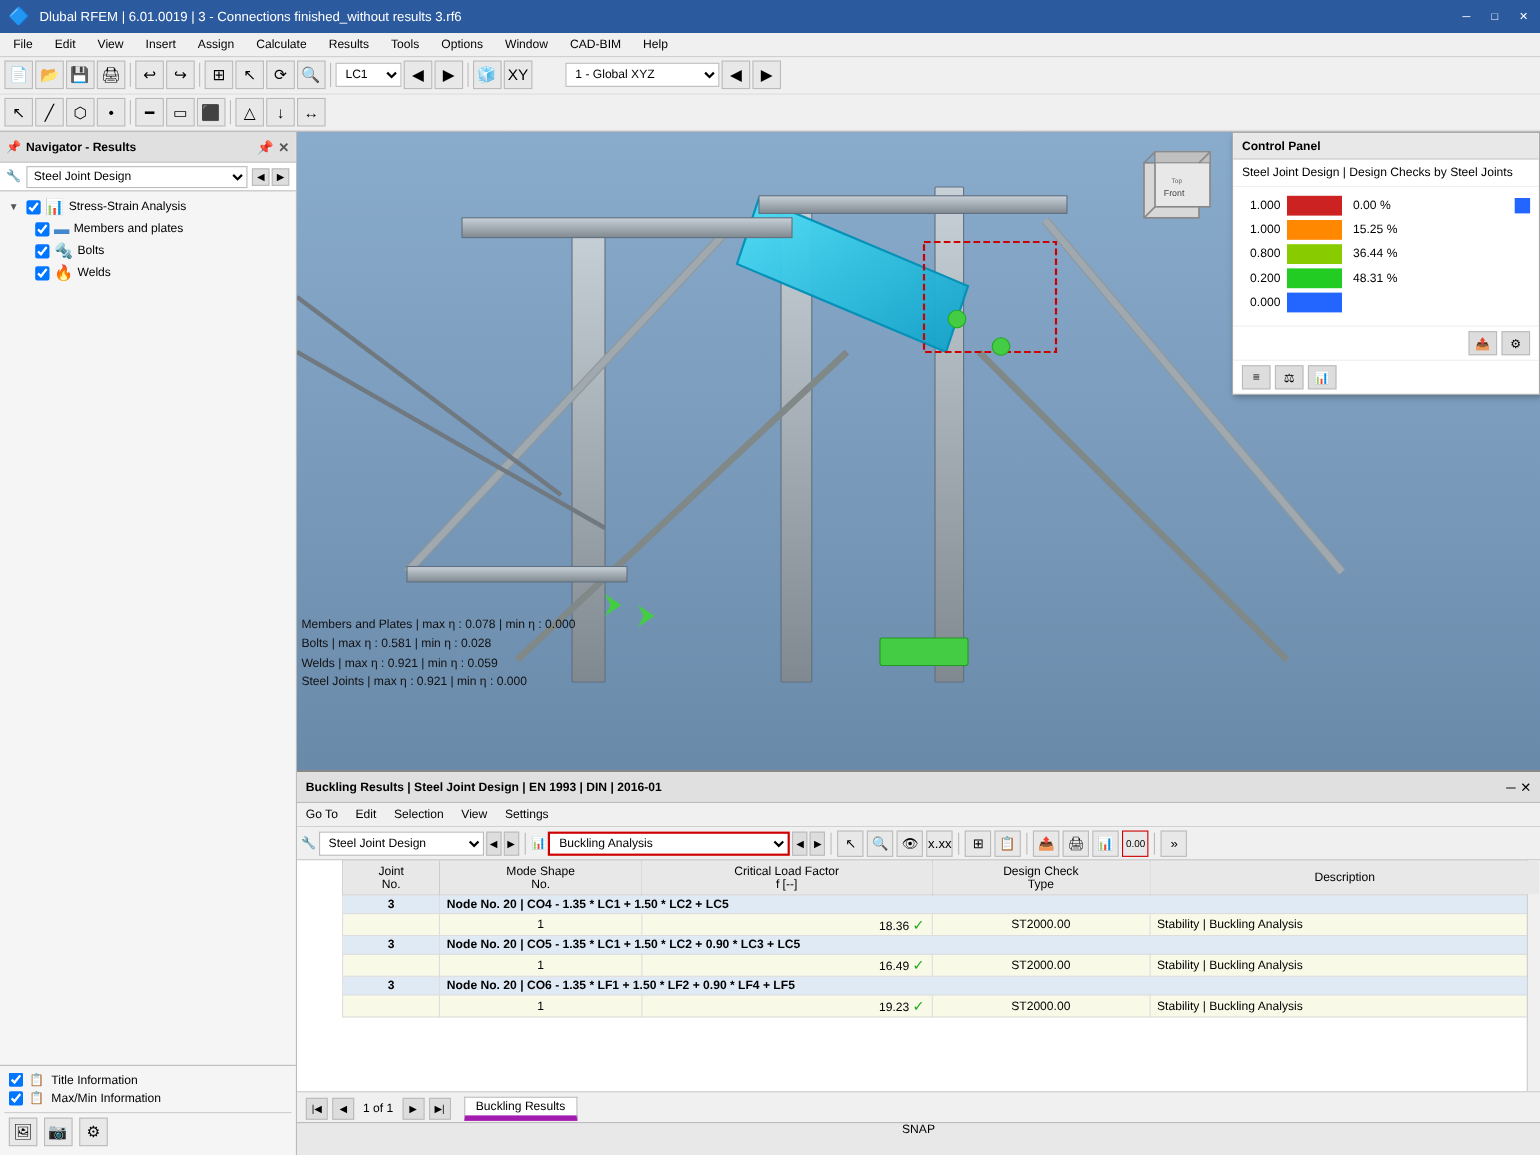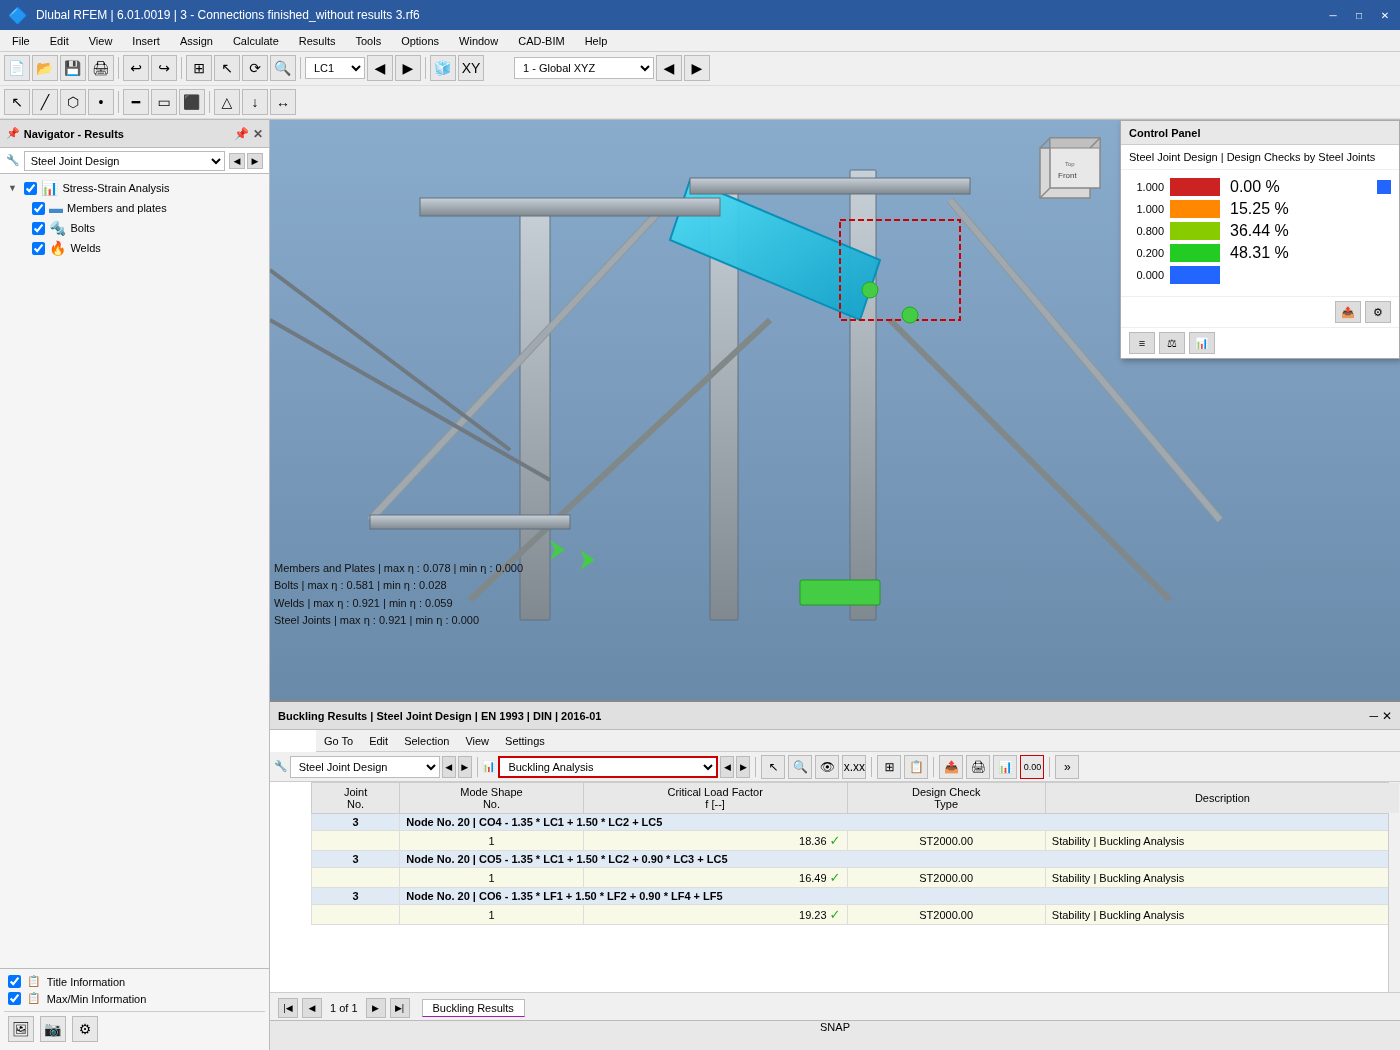--- a/index.html
+++ b/index.html
@@ -212,21 +212,21 @@
       padding: 8px;
     }
     .legend-row {
       display: flex;
       align-items: center;
       margin-bottom: 4px;
       gap: 6px;
     }
     .legend-value { width: 35px; text-align: right; font-size: 11px; }
     .legend-color { width: 50px; height: 18px; }
-    .legend-pct { font-size: 16px; margin-left: 4px; }
+    .legend-pct { font-size: 11px; margin-left: 4px; }
     .control-panel-bottom {
       display: flex;
       justify-content: flex-end;
       padding: 4px 8px;
       gap: 4px;
       border-top: 1px solid #eee;
     }
     .cp-btn { width: 26px; height: 22px; background: #ddd; border: 1px solid #bbb; cursor: pointer; display: flex; align-items: center; justify-content: center; font-size: 11px; }
     .cp-bottom-icons {
       display: flex;
@@ -266,21 +266,20 @@
     .res-icon-btn { cursor: pointer; font-size: 12px; }
 
     .results-menu-bar {
       height: 22px;
       background: #f0f0f0;
       border-bottom: 1px solid #ccc;
       display: flex;
       align-items: center;
       padding: 0 4px;
       gap: 8px;
-      margin-left: 46px;
     }
     .results-menu-item { font-size: 11px; cursor: pointer; padding: 2px 4px; }
 
     .results-toolbar {
       height: 30px;
       background: #f0f0f0;
       border-bottom: 1px solid #ccc;
       display: flex;
       align-items: center;
       padding: 0 4px;
@@ -369,21 +368,21 @@
       background: #f0f0f0;
       border-top: 1px solid #ccc;
       display: flex;
       align-items: center;
       padding: 0 8px;
       gap: 4px;
     }
     .page-btn { width: 20px; height: 20px; background: #ddd; border: 1px solid #bbb; cursor: pointer; display: flex; align-items: center; justify-content: center; font-size: 9px; }
     .page-info { font-size: 11px; margin: 0 4px; }
     .page-tab { padding: 2px 10px; background: #ddd; border: 1px solid #bbb; cursor: pointer; font-size: 11px; margin-left: 8px; }
-    .page-tab.active { background: white; border-bottom: 1px solid #a21caf; }
+    .page-tab.active { background: white; border-bottom: 5px solid #a21caf; }
 
     
     ::-webkit-scrollbar { width: 12px; }
     ::-webkit-scrollbar-track { background: #f0f0f0; }
     ::-webkit-scrollbar-thumb { background: #bbb; border: 1px solid #999; }
 
     
     .win-btn { width: 14px; height: 14px; cursor: pointer; display: inline-flex; align-items: center; justify-content: center; font-size: 10px; }
   </style>
 </head>

